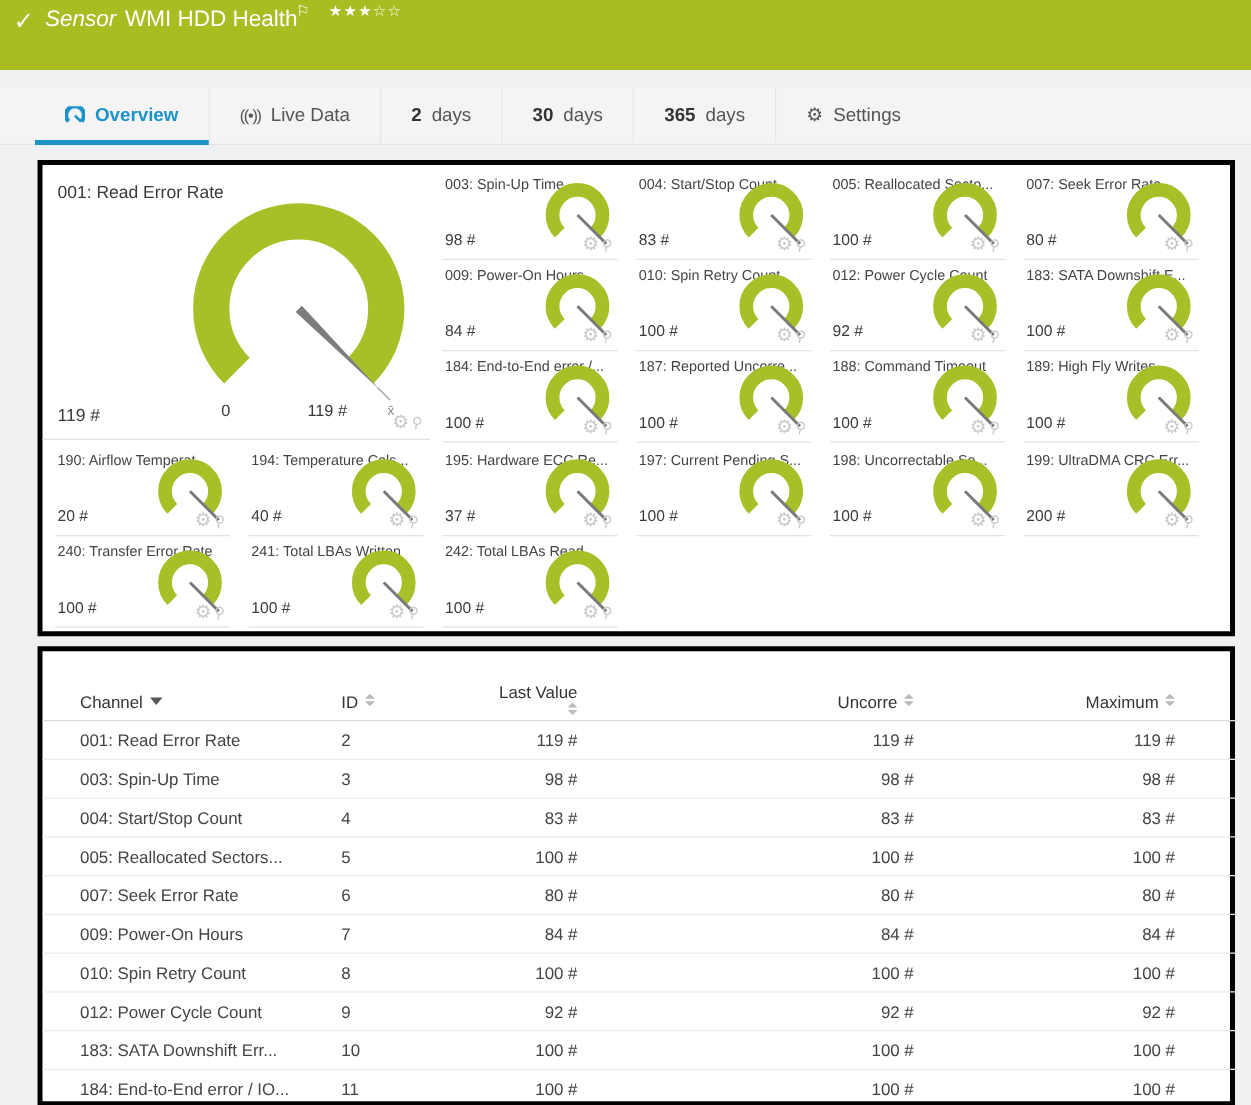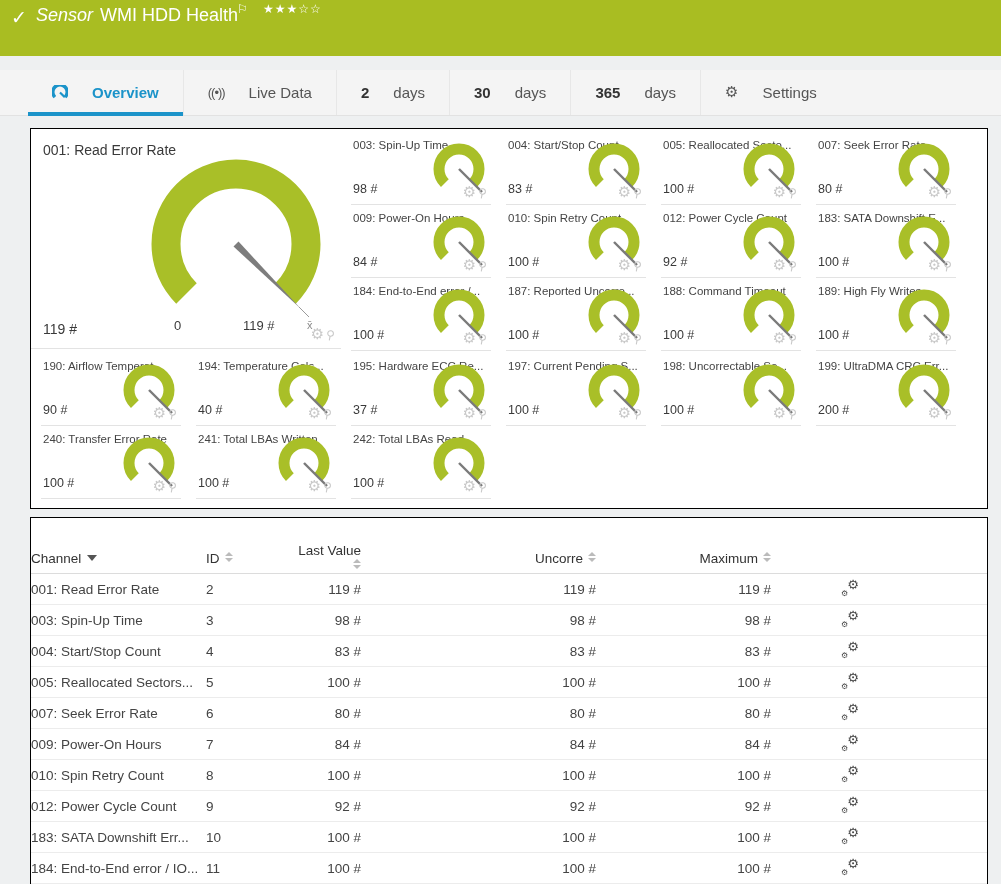--- a/index.html
+++ b/index.html
@@ -12,52 +12,52 @@
   .statusbar{position:absolute;left:0;top:0;width:1001px;height:56px;background:#a9bd22;color:#fff;}
   .statusbar .check{position:absolute;left:11px;top:6px;font-size:19px;font-weight:bold;}
   .sensor-title{position:absolute;left:36px;top:5px;font-size:18px;white-space:nowrap;}
   .sensor-title .kind{font-style:italic;margin-right:7px;}
   .flag{position:absolute;left:237px;top:2px;font-size:12px;}
   .stars{position:absolute;left:263px;top:2px;font-size:12px;letter-spacing:1px;}
   .status-ok{position:absolute;left:50px;top:33px;font-size:12px;font-weight:bold;margin-top:48px;}
   
   .tabbar{position:absolute;left:0;top:70px;width:1001px;height:46px;background:#f4f4f4;
     border-bottom:1px solid #e2e2e2;display:flex;align-items:stretch;padding-left:28px;box-sizing:border-box;}
-  .tab{display:flex;align-items:center;gap:24px;padding:0 24px;font-size:15px;color:#555;
+  .tab{display:flex;align-items:center;gap:8px;padding:0 24px;font-size:15px;color:#555;
     border-right:1px solid #e7e7e7;cursor:pointer;position:relative;white-space:nowrap;}
   .tab:last-child{border-right:none;}
   .tab .num{font-weight:bold;color:#333;}
   .tab.active{color:#1b93c9;font-weight:bold;}
   .tab.active::after{content:"";position:absolute;left:0;right:0;bottom:-1px;height:4px;background:#1b93c9;}
   .tab .ticon{display:inline-flex;align-items:center;color:#555;font-size:13px;}
   .gear-char{font-family:"DejaVu Sans",sans-serif;font-size:15px;line-height:1;}
   .broadcast{font-size:13px;letter-spacing:-1px;color:#555;}
   
-  .panel{position:absolute;background:#fff;border:1px solid #000000;box-sizing:border-box;}
+  .panel{position:absolute;background:#fff;border:4px solid #000000;box-sizing:border-box;}
   #gauges-panel{left:30px;top:128px;width:958px;height:381px;}
   #table-panel{left:30px;top:517px;width:958px;height:368px;}
   
   .big-tile{position:absolute;left:0;top:0;width:310px;height:219px;border-bottom:1px solid #e3e3e3;}
   .big-title{position:absolute;left:12px;top:13px;font-size:14px;color:#3a3a3a;}
   .big-value{position:absolute;left:12px;bottom:11px;font-size:14px;color:#3a3a3a;}
   .scale-min{position:absolute;left:143px;bottom:15px;font-size:13px;color:#3a3a3a;}
   .scale-max{position:absolute;left:212px;bottom:15px;font-size:13px;color:#3a3a3a;}
   .tile-icons{position:absolute;right:4px;bottom:4px;color:#c9c9c9;font-size:12px;
     font-family:"DejaVu Sans",sans-serif;display:flex;gap:2px;align-items:center;}
   .tile-icons .pin{display:inline-block;transform:rotate(0.03turn);font-size:12px;}
   
   .tile{position:absolute;width:140px;height:68px;border-bottom:1px solid #e3e3e3;}
   .tile-title{position:absolute;left:2px;top:3px;font-size:11.5px;color:#444;white-space:nowrap;
     overflow:hidden;max-width:138px;}
   .tile-value{position:absolute;left:2px;bottom:8px;font-size:12.5px;color:#3a3a3a;}
   .mini-gauge{position:absolute;left:80px;top:7px;}
   
   .tbl{position:absolute;left:0;top:25px;width:956px;font-size:13.5px;color:#444;}
   .trow{display:grid;grid-template-columns:175px 80px 75px 235px 175px 158px;
-    height:30px;align-items:center;border-bottom:1px solid #ececec;}
+    padding-left:30px;height:30px;align-items:center;border-bottom:1px solid #ececec;gap:34px;}
   .trow.head{border-bottom:1px solid #dcdcdc;color:#333;}
   .c-right{text-align:right;}
   .c-icon{text-align:center;}
   .sort{display:inline-block;margin-left:5px;vertical-align:1px;}
   .sort .up,.sort .dn{display:block;width:0;height:0;border-left:4px solid transparent;border-right:4px solid transparent;}
   .sort .up{border-bottom:4px solid #bbb;margin-bottom:2px;}
   .sort .dn{border-top:4px solid #bbb;}
   .sort-single{display:inline-block;margin-left:6px;width:0;height:0;vertical-align:2px;
     border-left:5px solid transparent;border-right:5px solid transparent;border-top:6px solid #555;}
   .gears-pair{position:relative;display:inline-block;width:18px;height:16px;color:#4a4a4a;
@@ -277,21 +277,21 @@
       <span class="gear-char">⚙</span>
           <span class="pin">⚲</span>
     </div>
   </div>
       <div class="tile" style="left: 10px; top: 228px;">
     <div class="tile-title">190: Airflow Temperat...</div>
     <svg class="mini-gauge" width="62" height="58" viewBox="0 0 62 58">
       <path d="M 13.86 40.14 A 20 20 0 1 1 42.14 40.14" fill="none" stroke="#a9bf28" stroke-width="11"></path>
       <line x1="28" y1="26" x2="51" y2="49" stroke="#7a7a7a" stroke-width="2.4"></line>
     </svg>
-    <div class="tile-value">90 #</div>
+    <div class="tile-value">20 #</div>
     <div class="tile-icons">
       <span class="gear-char">⚙</span>
           <span class="pin">⚲</span>
     </div>
   </div>
       <div class="tile" style="left: 165px; top: 228px;">
     <div class="tile-title">194: Temperature Cels...</div>
     <svg class="mini-gauge" width="62" height="58" viewBox="0 0 62 58">
       <path d="M 13.86 40.14 A 20 20 0 1 1 42.14 40.14" fill="none" stroke="#a9bf28" stroke-width="11"></path>
       <line x1="28" y1="26" x2="51" y2="49" stroke="#7a7a7a" stroke-width="2.4"></line>

